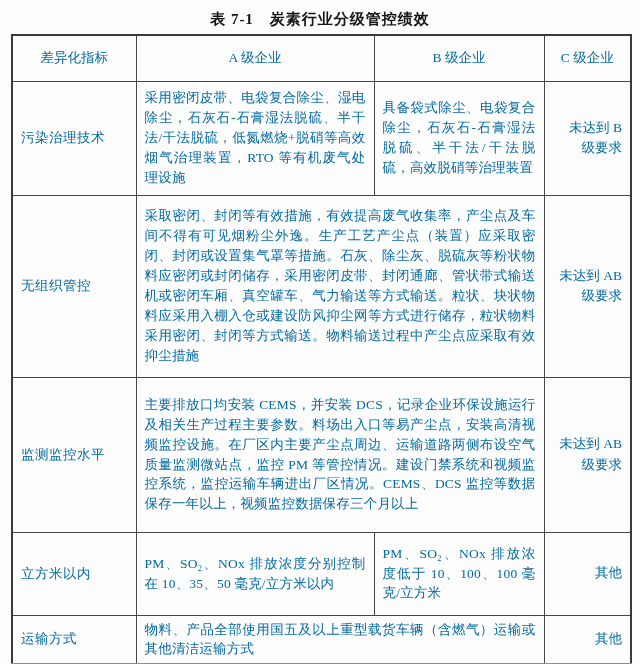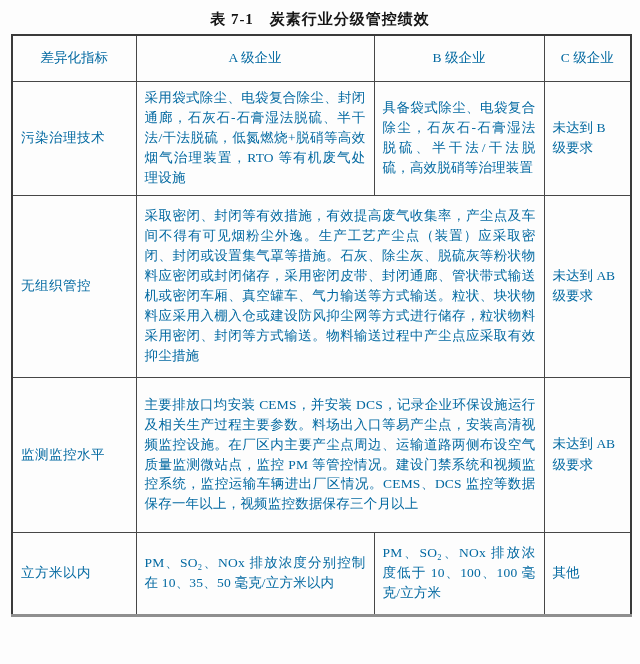--- a/index.html
+++ b/index.html
@@ -54,21 +54,21 @@
   td.rowlabel {
     letter-spacing: 0.5px;
   }
   td.content {
     text-align: justify;
     text-justify: inter-character;
     line-height: 1.48;
     letter-spacing: 0.2px;
   }
   td.ccell {
-    text-align: left;
+    text-align: right;
     line-height: 1.5;
     padding: 4px 6px;
   }
   
   col.c-indicator { width: 124px; }
   col.c-a { width: 238px; }
   col.c-b { width: 170px; }
   col.c-c { width: 87px; }
 </style>
 </head>
@@ -89,21 +89,21 @@
     <tbody>
         <tr style="height:46px;">
       <th class="head">差异化指标</th>
       <th class="head">A 级企业</th>
       <th class="head">B 级企业</th>
       <th class="head">C 级企业</th>
     </tr>
 
     <tr style="height:114px;">
       <td class="rowlabel">污染治理技术</td>
-      <td class="content">采用袋式除尘、电袋复合除尘、封闭通廊，石灰石-石膏湿法脱硫、半干法/干法脱硫，低氮燃烧+脱硝等高效烟气治理装置，RTO 等有机废气处理设施</td>
+      <td class="content">采用密闭皮带、电袋复合除尘、湿电除尘，石灰石-石膏湿法脱硫、半干法/干法脱硫，低氮燃烧+脱硝等高效烟气治理装置，RTO 等有机废气处理设施</td>
       <td class="content">具备袋式除尘、电袋复合除尘，石灰石-石膏湿法脱硫、半干法/干法脱硫，高效脱硝等治理装置</td>
       <td class="ccell">未达到 B 级要求</td>
     </tr>
 
     <tr style="height:182px;">
       <td class="rowlabel">无组织管控</td>
       <td class="content" colspan="2">采取密闭、封闭等有效措施，有效提高废气收集率，产尘点及车间不得有可见烟粉尘外逸。生产工艺产尘点（装置）应采取密闭、封闭或设置集气罩等措施。石灰、除尘灰、脱硫灰等粉状物料应密闭或封闭储存，采用密闭皮带、封闭通廊、管状带式输送机或密闭车厢、真空罐车、气力输送等方式输送。粒状、块状物料应采用入棚入仓或建设防风抑尘网等方式进行储存，粒状物料采用密闭、封闭等方式输送。物料输送过程中产尘点应采取有效抑尘措施</td>
       <td class="ccell">未达到 AB 级要求</td>
     </tr>
 
@@ -113,16 +113,21 @@
       <td class="ccell">未达到 AB 级要求</td>
     </tr>
 
     <tr style="height:83px;">
       <td class="rowlabel">立方米以内</td>
       <td class="content">PM、SO₂、NOx 排放浓度分别控制在 10、35、50 毫克/立方米以内</td>
       <td class="content">PM、SO₂、NOx 排放浓度低于 10、100、100 毫克/立方米</td>
       <td class="ccell">其他</td>
     </tr>
 
+    <tr style="height:42px;">
+      <td class="rowlabel">运输方式</td>
+      <td class="content" colspan="2">物料、产品全部使用国五及以上重型载货车辆（含燃气）运输或其他清洁运输方式</td>
+      <td class="ccell">其他</td>
+    </tr>
   </tbody>
     </table>
 
 </div>
 
 </body></html>

